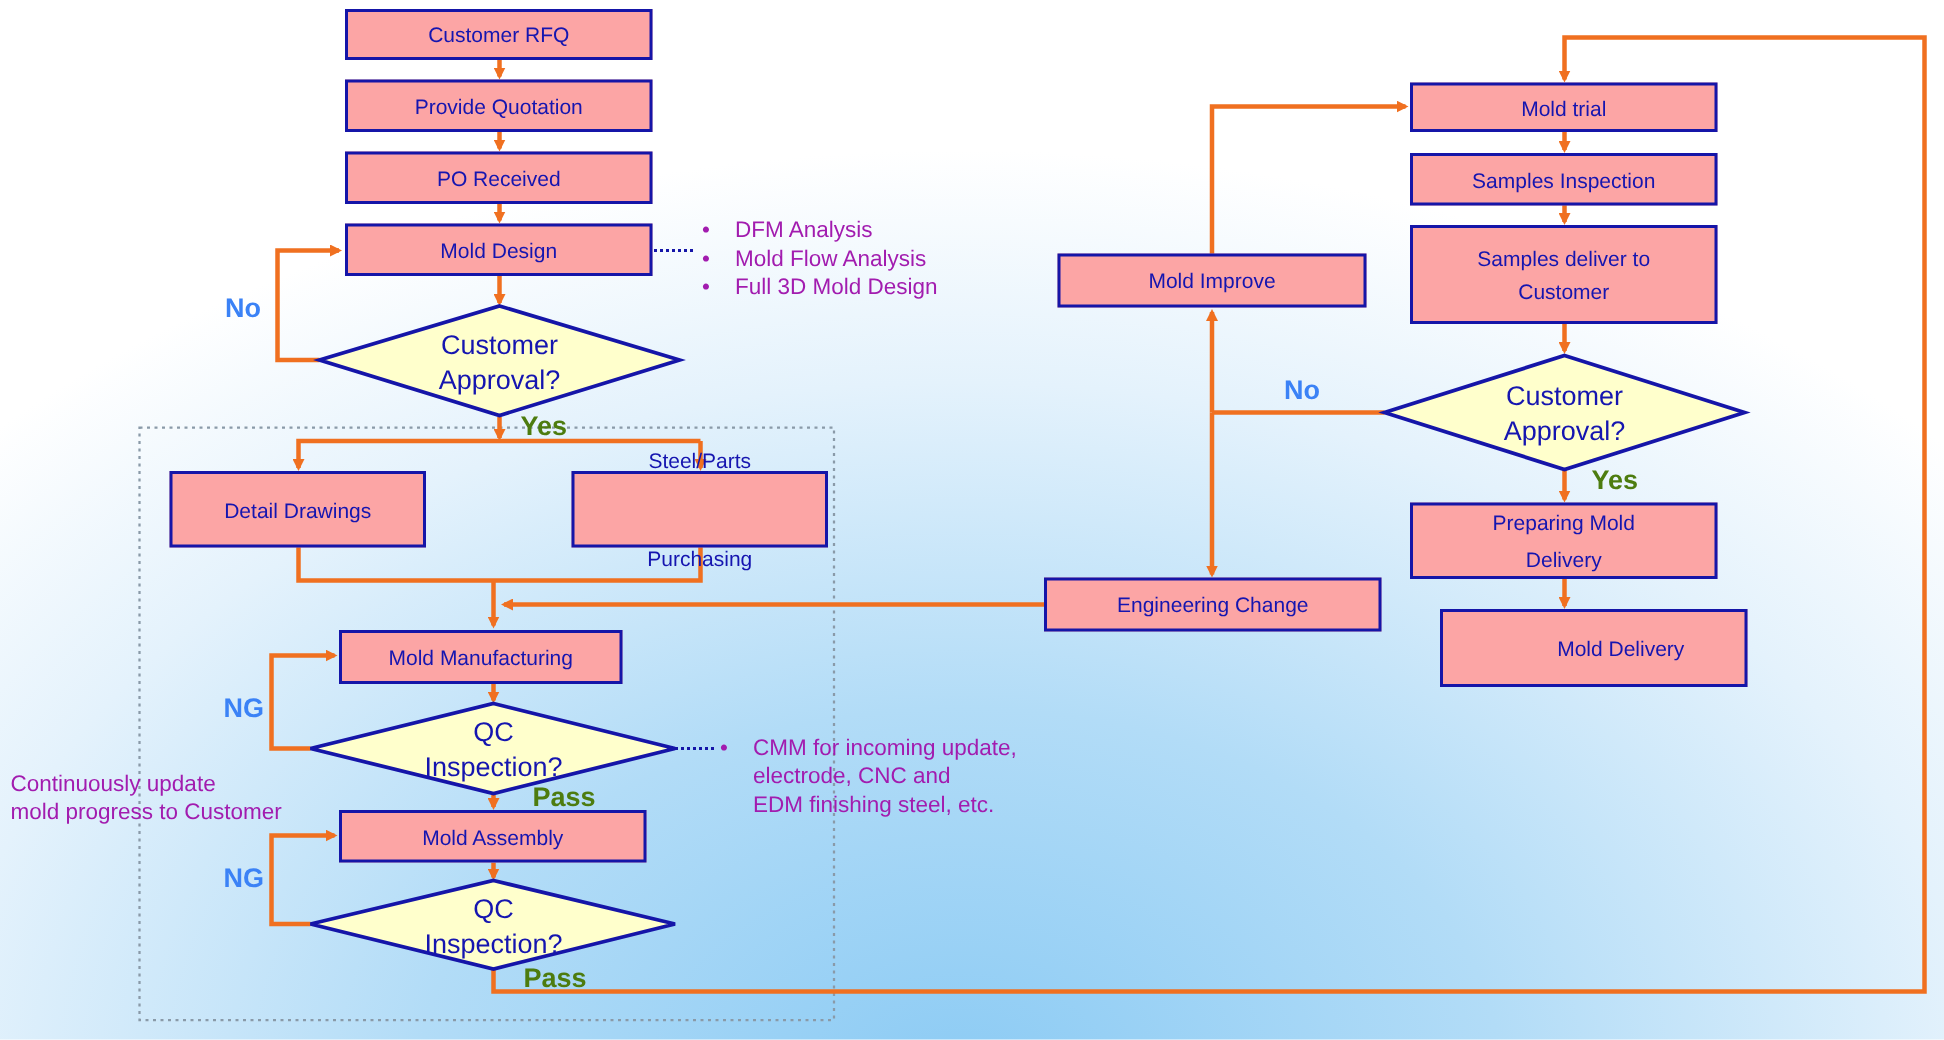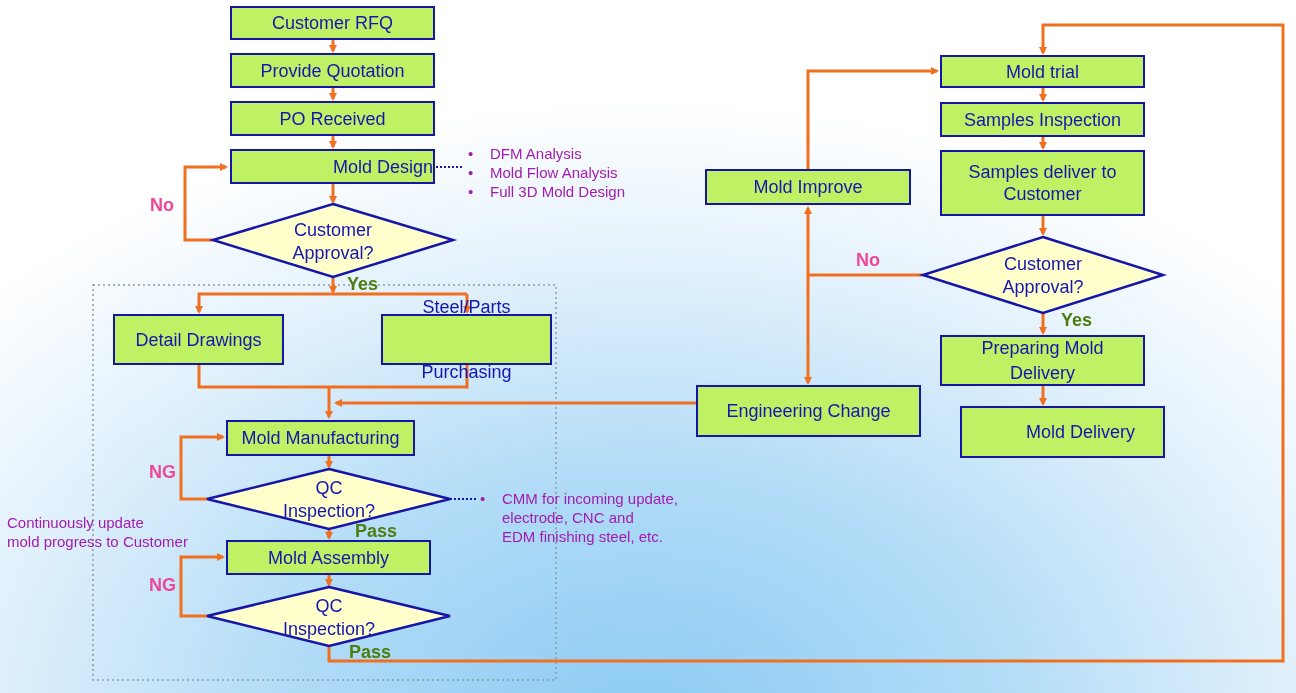--- a/index.html
+++ b/index.html
@@ -4,30 +4,30 @@
 <style>
   html, body { margin:0; padding:0; }
   body {
     width:1296px; height:693px; position:relative; overflow:hidden;
     font-family:"Liberation Sans", sans-serif;
     background: radial-gradient(ellipse 900px 620px at 640px 720px, #8ccbf4 0%, #b2dcf7 40%, #e4f2fc 75%, #ffffff 100%);
   }
   svg.wires { position:absolute; left:0; top:0; width:1296px; height:693px; }
   .node {
     position:absolute; box-sizing:border-box;
-    background:#bef264; border:2px solid #1515a8;
-    color:#1515b0; font-size:18px; line-height:22px;
+    background:#fca5a5; border:2px solid #1515a8;
+    color:#1515b0; font-size:14px; line-height:22px;
     display:flex; align-items:center; justify-content:center; text-align:center;
   }
   .dlabel {
     position:absolute; color:#1515b0; font-size:18px; line-height:23px; text-align:center;
     transform:translateX(-50%); white-space:nowrap;
   }
   .tag { position:absolute; font-weight:bold; font-size:18px; }
-  .tag.red { color:#ec4899; }
+  .tag.red { color:#3b82f6; }
   .tag.green { color:#4d7c0f; }
   .note { position:absolute; color:#a21caf; font-size:15px; line-height:19px; }
   .note ul { margin:0; padding:0; list-style:none; }
   .note li { position:relative; padding-left:22px; }
   .note li::before { content:"•"; position:absolute; left:0; }
 </style>
 </head>
 <body>
 
 <svg class="wires" xmlns="http://www.w3.org/2000/svg">
@@ -81,21 +81,21 @@
 
 <div class="node" style="left:230px;top:6px;width:205px;height:34px;">
     <span>Customer RFQ</span>
   </div>
 <div class="node" style="left:230px;top:53px;width:205px;height:35px;">
     <span>Provide Quotation</span>
   </div>
 <div class="node" style="left:230px;top:101px;width:205px;height:35px;">
     <span>PO Received</span>
   </div>
-<div class="node" style="left:230px;top:149px;width:205px;height:35px;justify-content:flex-end;">
+<div class="node" style="left:230px;top:149px;width:205px;height:35px;">
     <span>Mold Design</span>
   </div>
 
 <div class="dlabel" style="left:333px;top:219px;">
   <div>Customer</div>
   <div>Approval?</div>
 </div>
 
 <div class="node" style="left:113px;top:314px;width:171px;height:51px;">
     <span>Detail Drawings</span>
@@ -134,21 +134,21 @@
 
 <div class="node" style="left:705px;top:169px;width:206px;height:36px;">
     <span>Mold Improve</span>
   </div>
 
 <div class="dlabel" style="left:1043px;top:253px;">
   <div>Customer</div>
   <div>Approval?</div>
 </div>
 
-<div class="node" style="left:696px;top:385px;width:225px;height:52px;">
+<div class="node" style="left:696px;top:385px;width:225px;height:36px;">
     <span>Engineering Change</span>
   </div>
 <div class="node" style="left:940px;top:335px;width:205px;height:51px;flex-direction:column;justify-content:space-between;">
   <span>Preparing Mold</span>
   <span>Delivery</span>
 </div>
 <div class="node" style="left:960px;top:406px;width:205px;height:52px;padding-left:36px;">
     <span>Mold Delivery</span>
   </div>
 

